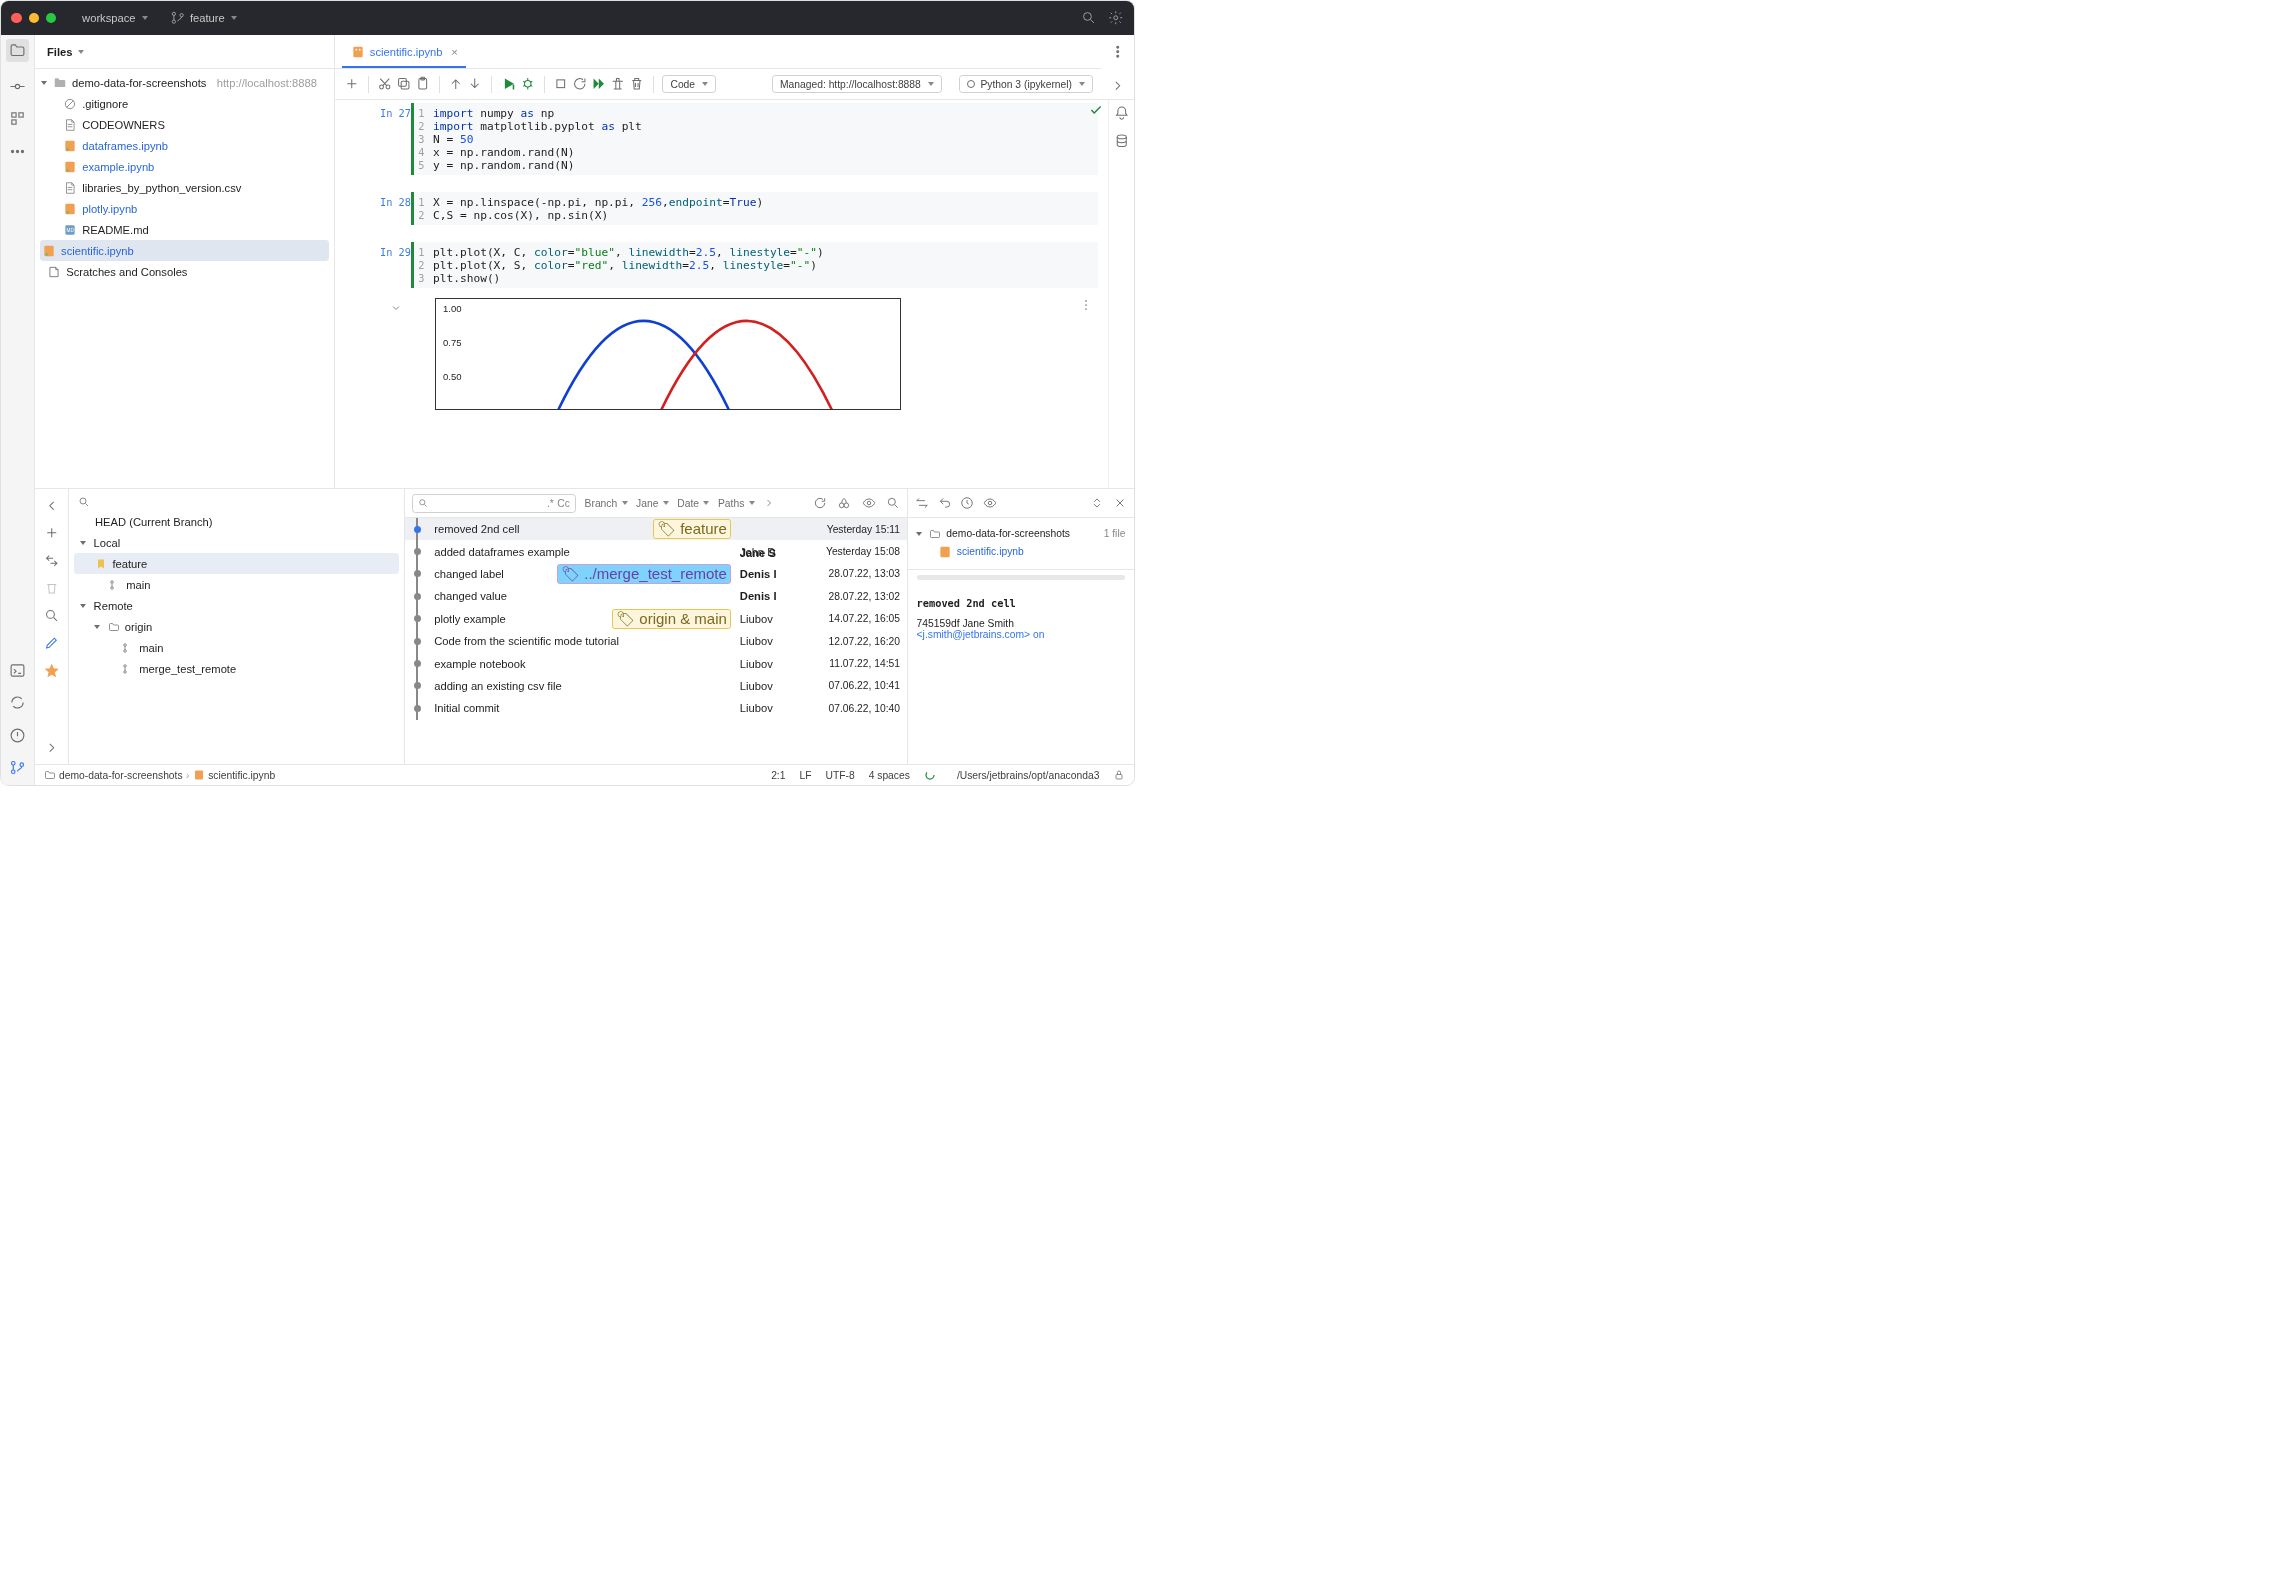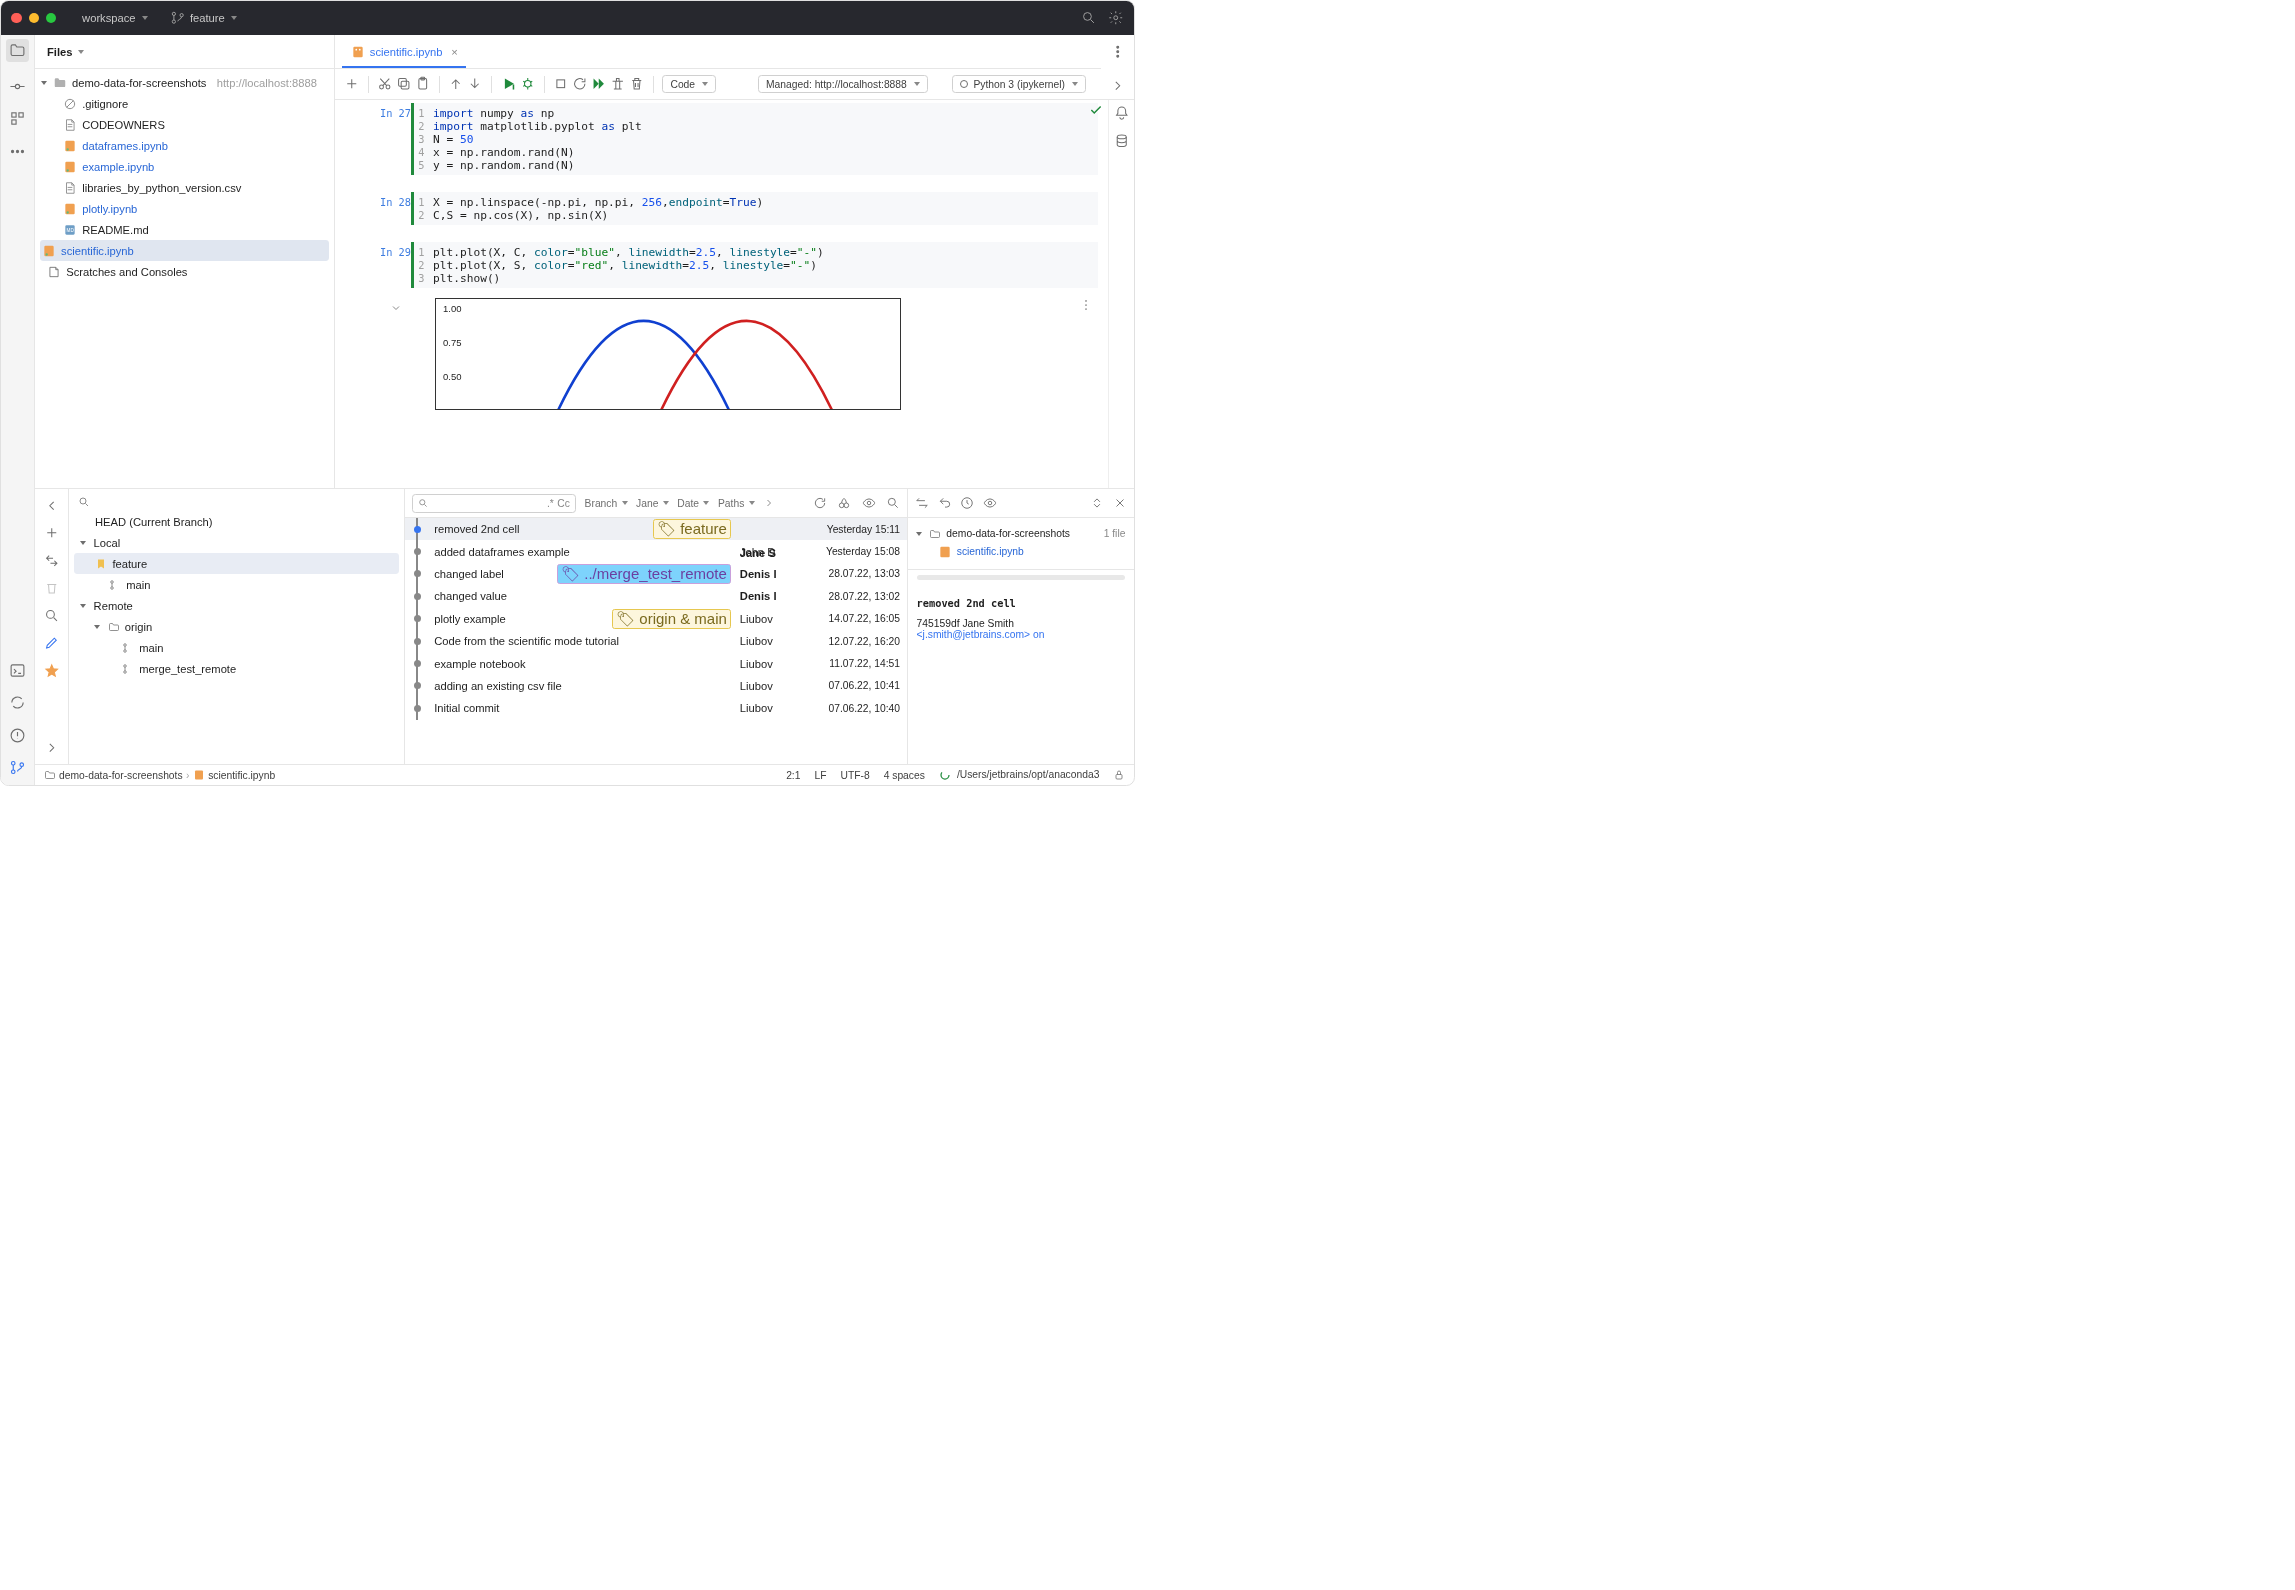--- a/index.html
+++ b/index.html
@@ -42,21 +42,21 @@
 .tabs { height: 34px; display: flex; align-items: flex-end; border-bottom: 0.9px solid #e6e6e6; padding-left: 7px; }
 .tab { display: flex; align-items: center; gap: 5.2px; padding: 7px 8.6px 7px 8.6px; border-bottom: 2.6px solid #3574f0; color: #3574f0; font-weight: 500; }
 .tab .close-x { color: #888; margin-left: 3.4px; }
 
 
 .nb-toolbar { height: 31px; display: flex; align-items: center; padding: 0 8.6px; gap: 3.4px; border-bottom: 0.9px solid #e6e6e6; color: #6e6e6e; }
 .nb-toolbar .sep { width:0.9px; height:17px; background:#e0e0e0; margin:0 5.2px;}
 .nb-ico { width:15.5px;height:15.5px;stroke:#6e6e6e;stroke-width:1.6;fill:none; cursor:pointer;}
 .nb-ico.green{stroke:#208a3c;}
 .nb-dropdown { display:flex;align-items:center;gap:5.2px;border:0.9px solid #d0d0d0;border-radius:3.4px;padding:2.6px 7px;font-size:10.3px;color:#3e3e3e;cursor:pointer;}
-.nb-right{margin-left:auto;display:flex;gap:24px;align-items:flex-end;}
+.nb-right{margin-left:auto;display:flex;gap:17px;align-items:flex-end;}
 
 
 .nb-body { flex:1; overflow-y:auto; background:#fff; position:relative;}
 .cell { display:flex; padding: 3.4px 10.3px 3.4px 0; }
 .prompt { width: 76px; text-align:right; color:#3e7de0; font-size:10.3px; font-family: Menlo, monospace; padding-top:3.4px; flex-shrink:0;}
 .cell-content { flex:1; background:#f7f8fa; border-left: 3.4px solid #208a3c; padding: 3.4px 0; font-family: Menlo, monospace; font-size: 11.2px;}
 .code-line { display:flex; }
 .code-line .ln { width: 19px; text-align:right; color:#a0a0a0; font-size:10.3px; padding-right:8.6px; flex-shrink:0;}
 .code-line .code { flex:1; white-space:pre; }
 .kw{color:#0033b3;} .num{color:#1750eb;} .str{color:#067d17;} .fn{color:#00627a;}
@@ -760,21 +760,21 @@
           <svg class="tree-ico" viewBox="0 0 24 24" style="width:12px;height:12px;">
               <rect x="4" y="3" width="16" height="18" rx="2" fill="#f0a050"></rect>
             </svg>
           <span>scientific.ipynb</span>
         </div>
         <div class="right">
           <span>2:1</span>
           <span>LF</span>
           <span>UTF-8</span>
           <span>4 spaces</span>
-          <span style="display:flex;align-items:flex-start;gap:6px;">
+          <span style="display:flex;align-items:center;gap:21px;">
             <svg width="12" height="12" viewBox="0 0 24 24">
                 <circle cx="12" cy="12" r="8" stroke="#208a3c" stroke-width="2.5" fill="none" stroke-dasharray="30 20"></circle>
               </svg>
             <span>/Users/jetbrains/opt/anaconda3</span>
           </span>
           <svg width="12" height="12" viewBox="0 0 24 24" style="stroke:#6e6e6e;stroke-width:1.6;fill:none;">
               <rect x="6" y="11" width="12" height="9" rx="2"></rect>
               <path d="M9 11V7a3 3 0 016 0v4"></path>
             </svg>
         </div>

